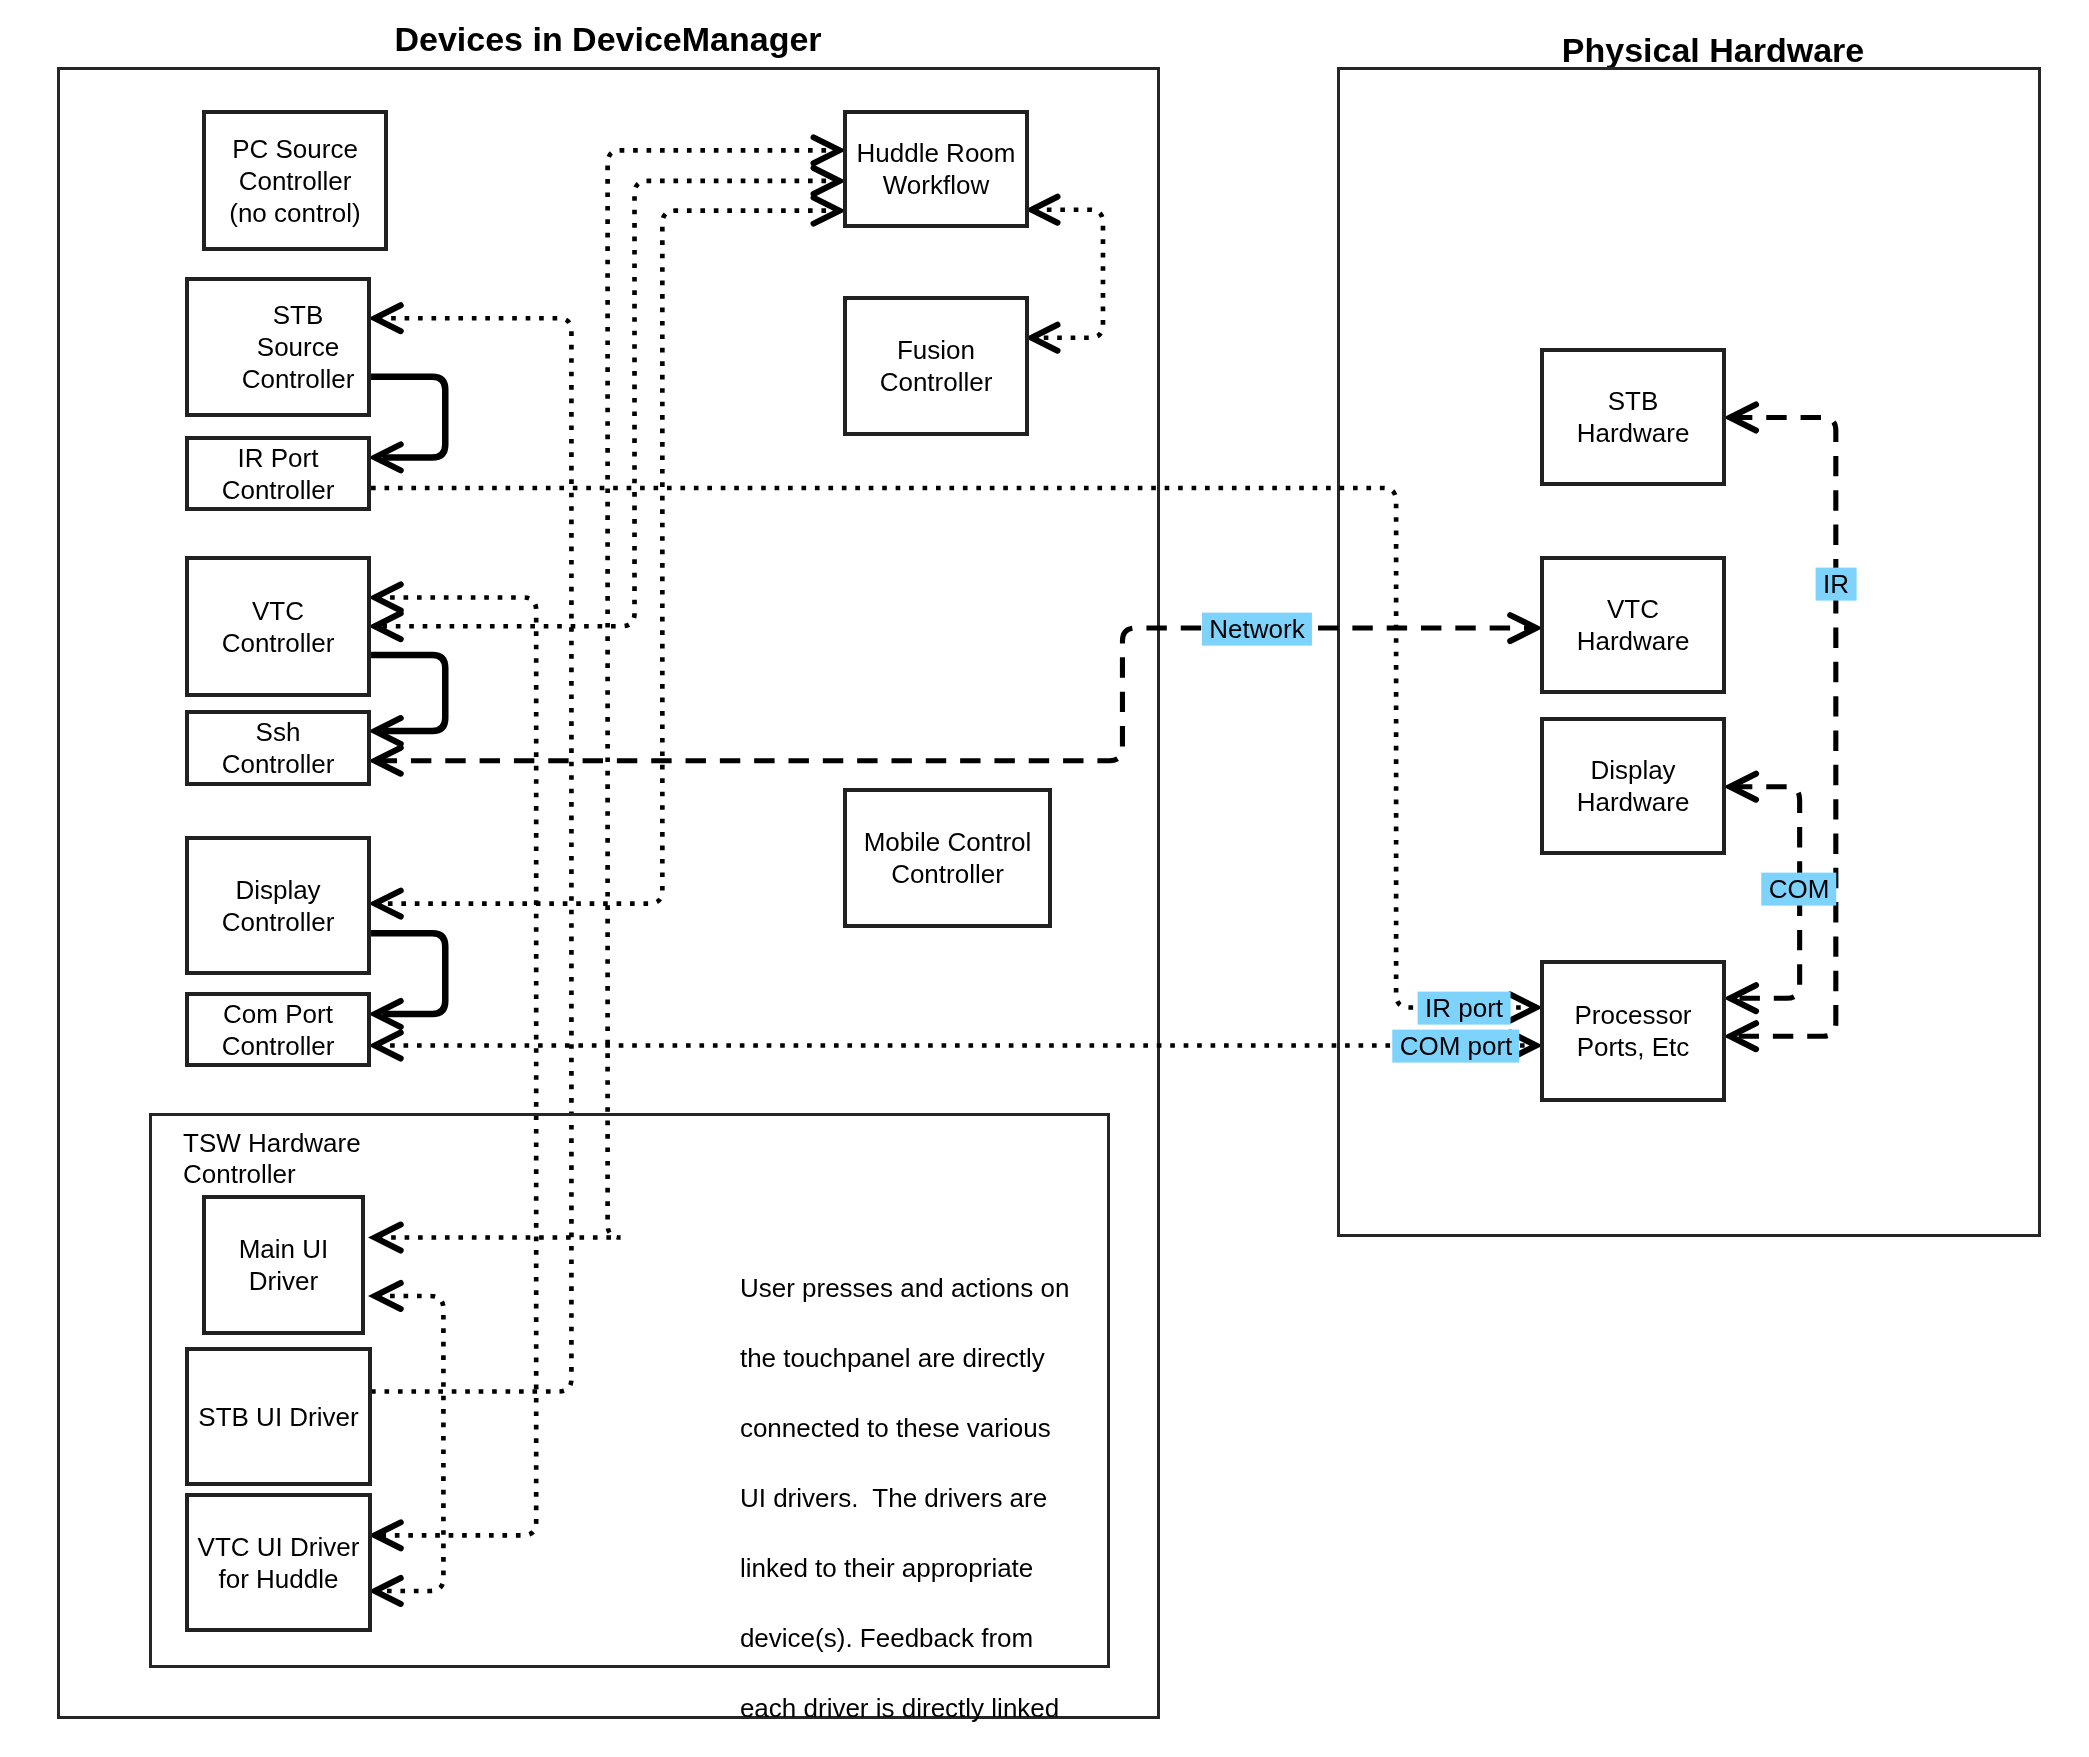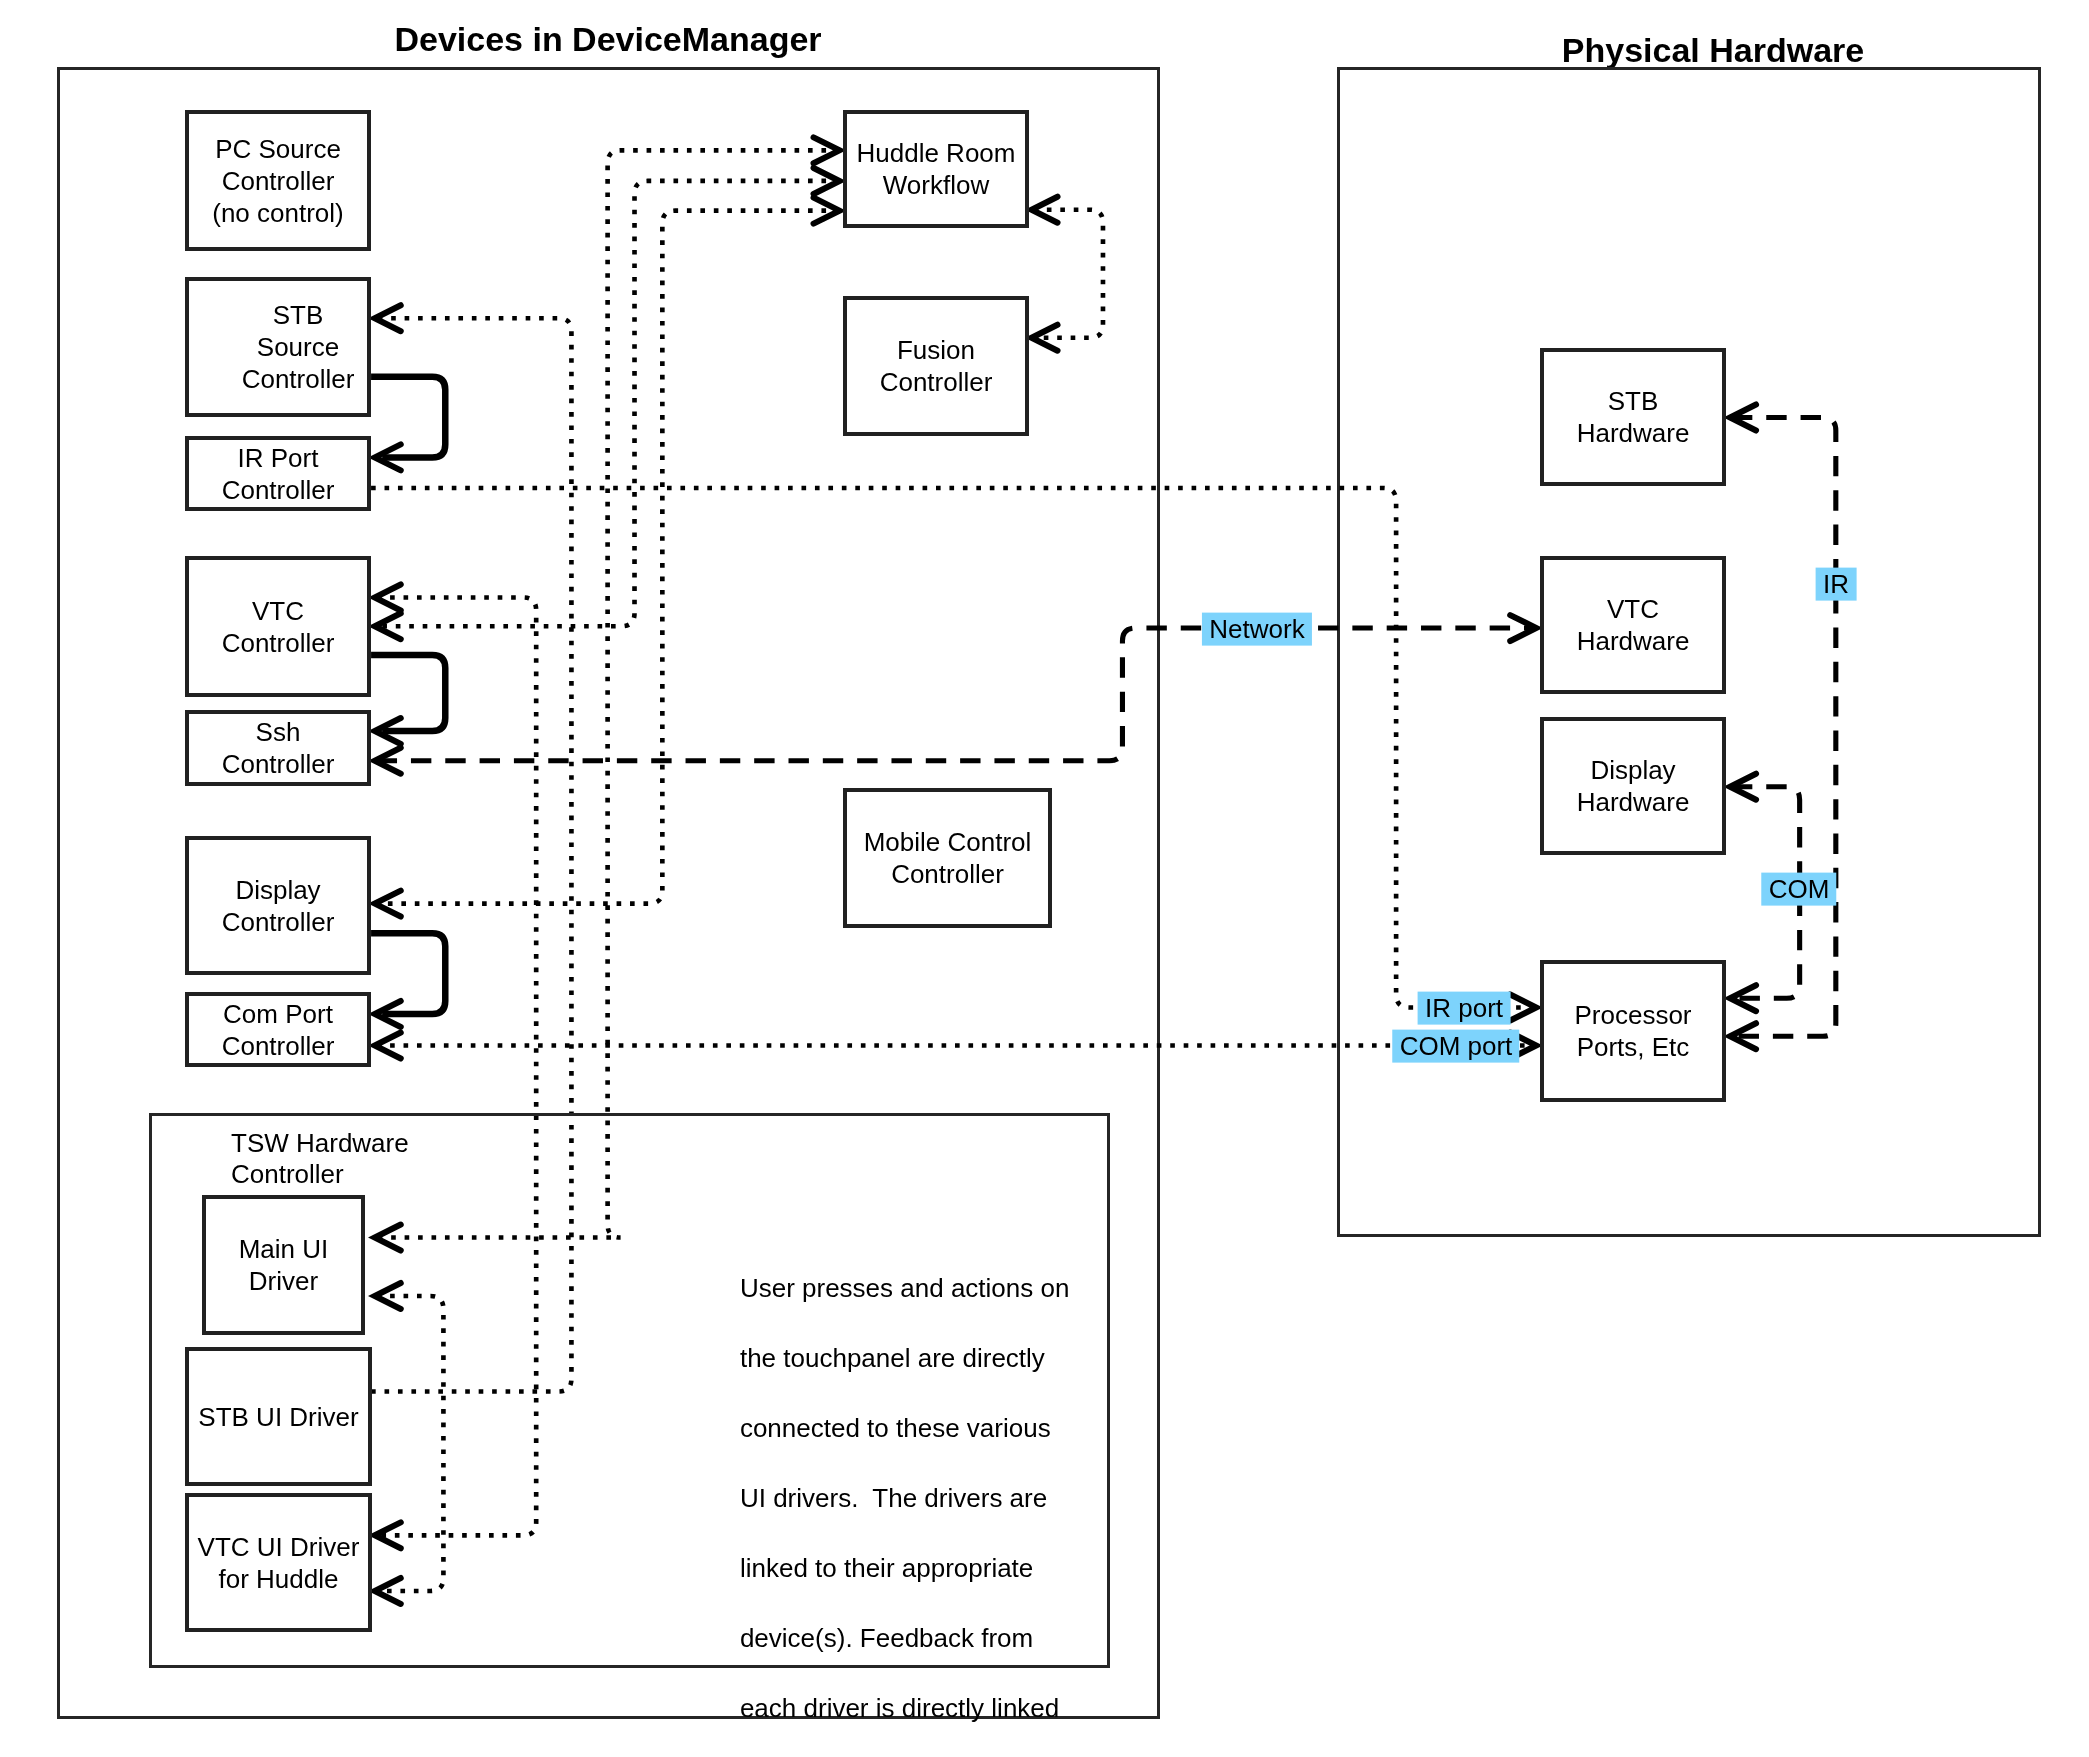--- a/index.html
+++ b/index.html
@@ -103,26 +103,26 @@
       <path class="ah" d="M 1893 1103 L 1865 1117 L 1893 1131"></path>
     </g>
     <g>
       <path class="dashwire" d="M 1867 848 H 1926 Q 1940 848 1940 862 V 1062 Q 1940 1076 1926 1076 H 1867"></path>
       <path class="ah" d="M 1893 834 L 1865 848 L 1893 862"></path>
       <path class="ah" d="M 1893 1062 L 1865 1076 L 1893 1090"></path>
     </g>
   </svg>
 
   <div class="frame" style="left:149px;top:1113px;width:961px;height:555px;background:transparent;"></div>
-  <div class="blocklabel" style="left:183px;top:1128px;margin-left:48px;">
+  <div class="blocklabel" style="left:183px;top:1128px;">
     <span>TSW Hardware</span><br>
     <span>Controller</span>
   </div>
 
-  <div class="box" style="left:185px;top:110px;width:186px;height:141px;">
+  <div class="box" style="left:202px;top:110px;width:186px;height:141px;">
     <div class="lbl"><span>PC Source</span><br>
       <span>Controller</span><br>
       <span>(no control)</span></div>
   </div>
   <div class="box" style="left:185px;top:277px;width:186px;height:140px;padding-left:40px;">
     <div class="lbl"><span>STB Source</span><br>
       <span>Controller</span></div>
   </div>
   <div class="box" style="left:185px;top:436px;width:186px;height:75px;">
     <div class="lbl"><span>IR Port</span><br>

